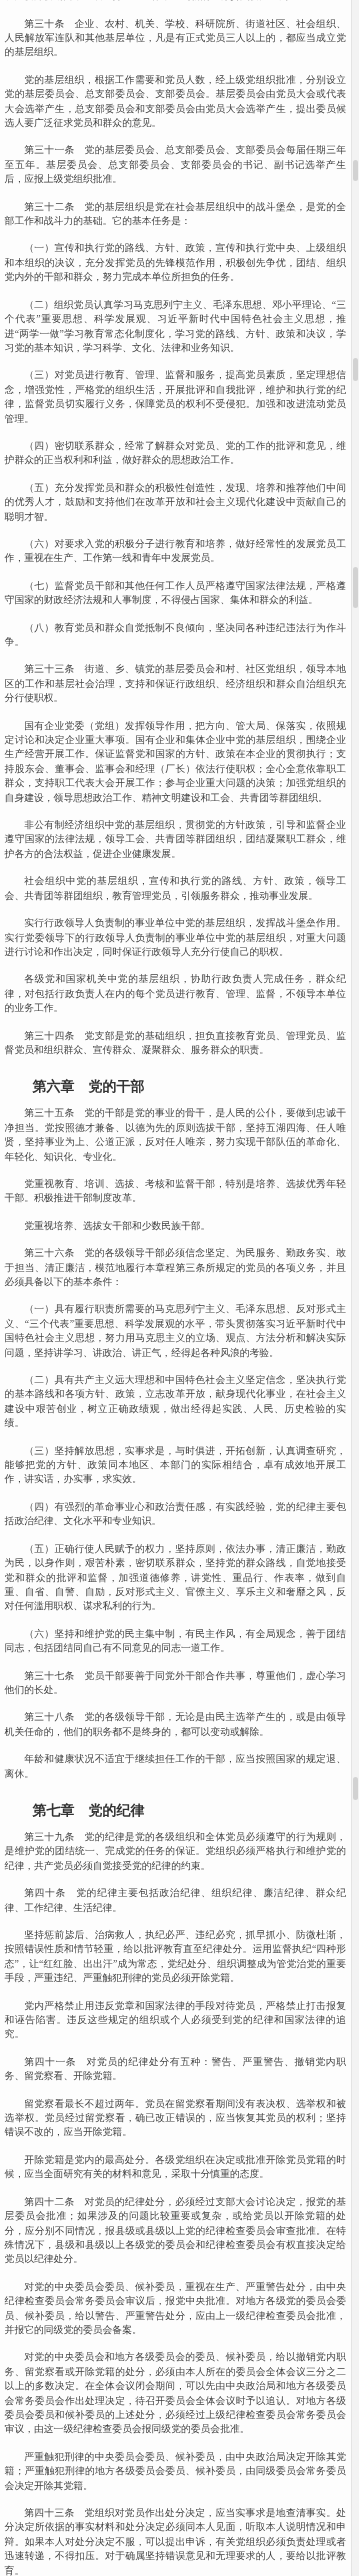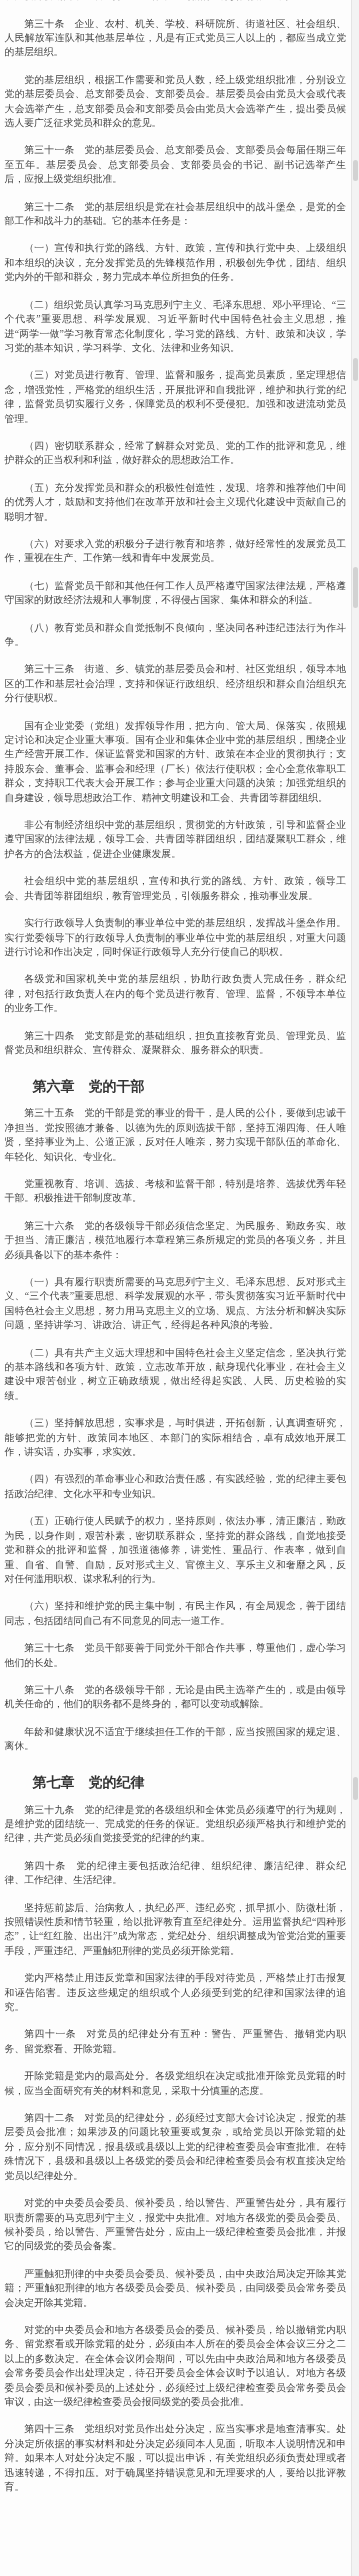--- a/index.html
+++ b/index.html
@@ -91,41 +91,43 @@
       <div class="article">第三十三条　街道、乡、镇党的基层委员会和村、社区党组织，领导本地区的工作和基层社会治理，支持和保证行政组织、经济组织和群众自治组织充分行使职权。</div>
       <div class="para">国有企业党委（党组）发挥领导作用，把方向、管大局、保落实，依照规定讨论和决定企业重大事项。国有企业和集体企业中党的基层组织，围绕企业生产经营开展工作。保证监督党和国家的方针、政策在本企业的贯彻执行；支持股东会、董事会、监事会和经理（厂长）依法行使职权；全心全意依靠职工群众，支持职工代表大会开展工作；参与企业重大问题的决策；加强党组织的自身建设，领导思想政治工作、精神文明建设和工会、共青团等群团组织。</div>
       <div class="para">非公有制经济组织中党的基层组织，贯彻党的方针政策，引导和监督企业遵守国家的法律法规，领导工会、共青团等群团组织，团结凝聚职工群众，维护各方的合法权益，促进企业健康发展。</div>
       <div class="para">社会组织中党的基层组织，宣传和执行党的路线、方针、政策，领导工会、共青团等群团组织，教育管理党员，引领服务群众，推动事业发展。</div>
       <div class="para">实行行政领导人负责制的事业单位中党的基层组织，发挥战斗堡垒作用。实行党委领导下的行政领导人负责制的事业单位中党的基层组织，对重大问题进行讨论和作出决定，同时保证行政领导人充分行使自己的职权。</div>
       <div class="para">各级党和国家机关中党的基层组织，协助行政负责人完成任务，群众纪律，对包括行政负责人在内的每个党员进行教育、管理、监督，不领导本单位的业务工作。</div>
       <div class="article">第三十四条　党支部是党的基础组织，担负直接教育党员、管理党员、监督党员和组织群众、宣传群众、凝聚群众、服务群众的职责。</div>
       <div class="chapter">第六章　党的干部</div>
       <div class="article">第三十五条　党的干部是党的事业的骨干，是人民的公仆，要做到忠诚干净担当。党按照德才兼备、以德为先的原则选拔干部，坚持五湖四海、任人唯贤，坚持事业为上、公道正派，反对任人唯亲，努力实现干部队伍的革命化、年轻化、知识化、专业化。</div>
       <div class="para">党重视教育、培训、选拔、考核和监督干部，特别是培养、选拔优秀年轻干部。积极推进干部制度改革。</div>
+      <div class="para">党重视培养、选拔女干部和少数民族干部。</div>
       <div class="article">第三十六条　党的各级领导干部必须信念坚定、为民服务、勤政务实、敢于担当、清正廉洁，模范地履行本章程第三条所规定的党员的各项义务，并且必须具备以下的基本条件：</div>
       <div class="para">（一）具有履行职责所需要的马克思列宁主义、毛泽东思想、反对形式主义、“三个代表”重要思想、科学发展观的水平，带头贯彻落实习近平新时代中国特色社会主义思想，努力用马克思主义的立场、观点、方法分析和解决实际问题，坚持讲学习、讲政治、讲正气，经得起各种风浪的考验。</div>
       <div class="para">（二）具有共产主义远大理想和中国特色社会主义坚定信念，坚决执行党的基本路线和各项方针、政策，立志改革开放，献身现代化事业，在社会主义建设中艰苦创业，树立正确政绩观，做出经得起实践、人民、历史检验的实绩。</div>
       <div class="para">（三）坚持解放思想，实事求是，与时俱进，开拓创新，认真调查研究，能够把党的方针、政策同本地区、本部门的实际相结合，卓有成效地开展工作，讲实话，办实事，求实效。</div>
       <div class="para">（四）有强烈的革命事业心和政治责任感，有实践经验，党的纪律主要包括政治纪律、文化水平和专业知识。</div>
       <div class="para">（五）正确行使人民赋予的权力，坚持原则，依法办事，清正廉洁，勤政为民，以身作则，艰苦朴素，密切联系群众，坚持党的群众路线，自觉地接受党和群众的批评和监督，加强道德修养，讲党性、重品行、作表率，做到自重、自省、自警、自励，反对形式主义、官僚主义、享乐主义和奢靡之风，反对任何滥用职权、谋求私利的行为。</div>
       <div class="para">（六）坚持和维护党的民主集中制，有民主作风，有全局观念，善于团结同志，包括团结同自己有不同意见的同志一道工作。</div>
       <div class="article">第三十七条　党员干部要善于同党外干部合作共事，尊重他们，虚心学习他们的长处。</div>
       <div class="article">第三十八条　党的各级领导干部，无论是由民主选举产生的，或是由领导机关任命的，他们的职务都不是终身的，都可以变动或解除。</div>
       <div class="para">年龄和健康状况不适宜于继续担任工作的干部，应当按照国家的规定退、离休。</div>
       <div class="chapter">第七章　党的纪律</div>
       <div class="article">第三十九条　党的纪律是党的各级组织和全体党员必须遵守的行为规则，是维护党的团结统一、完成党的任务的保证。党组织必须严格执行和维护党的纪律，共产党员必须自觉接受党的纪律的约束。</div>
       <div class="article">第四十条　党的纪律主要包括政治纪律、组织纪律、廉洁纪律、群众纪律、工作纪律、生活纪律。</div>
       <div class="para">坚持惩前毖后、治病救人，执纪必严、违纪必究，抓早抓小、防微杜渐，按照错误性质和情节轻重，给以批评教育直至纪律处分。运用监督执纪“四种形态”，让“红红脸、出出汗”成为常态，党纪处分、组织调整成为管党治党的重要手段，严重违纪、严重触犯刑律的党员必须开除党籍。</div>
       <div class="para">党内严格禁止用违反党章和国家法律的手段对待党员，严格禁止打击报复和诬告陷害。违反这些规定的组织或个人必须受到党的纪律和国家法律的追究。</div>
       <div class="article">第四十一条　对党员的纪律处分有五种：警告、严重警告、撤销党内职务、留党察看、开除党籍。</div>
+      <div class="para">留党察看最长不超过两年。党员在留党察看期间没有表决权、选举权和被选举权。党员经过留党察看，确已改正错误的，应当恢复其党员的权利；坚持错误不改的，应当开除党籍。</div>
       <div class="para">开除党籍是党内的最高处分。各级党组织在决定或批准开除党员党籍的时候，应当全面研究有关的材料和意见，采取十分慎重的态度。</div>
       <div class="article">第四十二条　对党员的纪律处分，必须经过支部大会讨论决定，报党的基层委员会批准；如果涉及的问题比较重要或复杂，或给党员以开除党籍的处分，应分别不同情况，报县级或县级以上党的纪律检查委员会审查批准。在特殊情况下，县级和县级以上各级党的委员会和纪律检查委员会有权直接决定给党员以纪律处分。</div>
-      <div class="para">对党的中央委员会委员、候补委员，给以警告、严重警告处分，具有履行职责所需要的马克思列宁主义，报党中央批准。对地方各级党的委员会委员、候补委员，给以警告、严重警告处分，应由上一级纪律检查委员会批准，并报它的同级党的委员会备案。</div>
+      <div class="para">对党的中央委员会委员、候补委员，重视在生产、严重警告处分，由中央纪律检查委员会常务委员会审议后，报党中央批准。对地方各级党的委员会委员、候补委员，给以警告、严重警告处分，应由上一级纪律检查委员会批准，并报它的同级党的委员会备案。</div>
+      <div class="para">对党的中央委员会和地方各级委员会的委员、候补委员，给以撤销党内职务、留党察看或开除党籍的处分，必须由本人所在的委员会全体会议三分之二以上的多数决定。在全体会议闭会期间，可以先由中央政治局和地方各级委员会常务委员会作出处理决定，待召开委员会全体会议时予以追认。对地方各级委员会委员和候补委员的上述处分，必须经过上级纪律检查委员会常务委员会审议，由这一级纪律检查委员会报同级党的委员会批准。</div>
       <div class="para">严重触犯刑律的中央委员会委员、候补委员，由中央政治局决定开除其党籍；严重触犯刑律的地方各级委员会委员、候补委员，由同级委员会常务委员会决定开除其党籍。</div>
-      <div class="para">对党的中央委员会和地方各级委员会的委员、候补委员，给以撤销党内职务、留党察看或开除党籍的处分，必须由本人所在的委员会全体会议三分之二以上的多数决定。在全体会议闭会期间，可以先由中央政治局和地方各级委员会常务委员会作出处理决定，待召开委员会全体会议时予以追认。对地方各级委员会委员和候补委员的上述处分，必须经过上级纪律检查委员会常务委员会审议，由这一级纪律检查委员会报同级党的委员会批准。</div>
       <div class="article">第四十三条　党组织对党员作出处分决定，应当实事求是地查清事实。处分决定所依据的事实材料和处分决定必须同本人见面，听取本人说明情况和申辩。如果本人对处分决定不服，可以提出申诉，有关党组织必须负责处理或者迅速转递，不得扣压。对于确属坚持错误意见和无理要求的人，要给以批评教育。</div>
     </div>
 
   <div class="scrollbar-track">
       <div class="scrollbar-thumb" style="top: 160px; height: 20.6px;"></div>
       <div class="scrollbar-thumb" style="top: 358px; height: 23px;"></div>
       <div class="scrollbar-thumb" style="top: 567px; height: 41px;"></div>
       <div class="scrollbar-thumb" style="top: 1777px; height: 23px;"></div>
     </div>
 </div>

